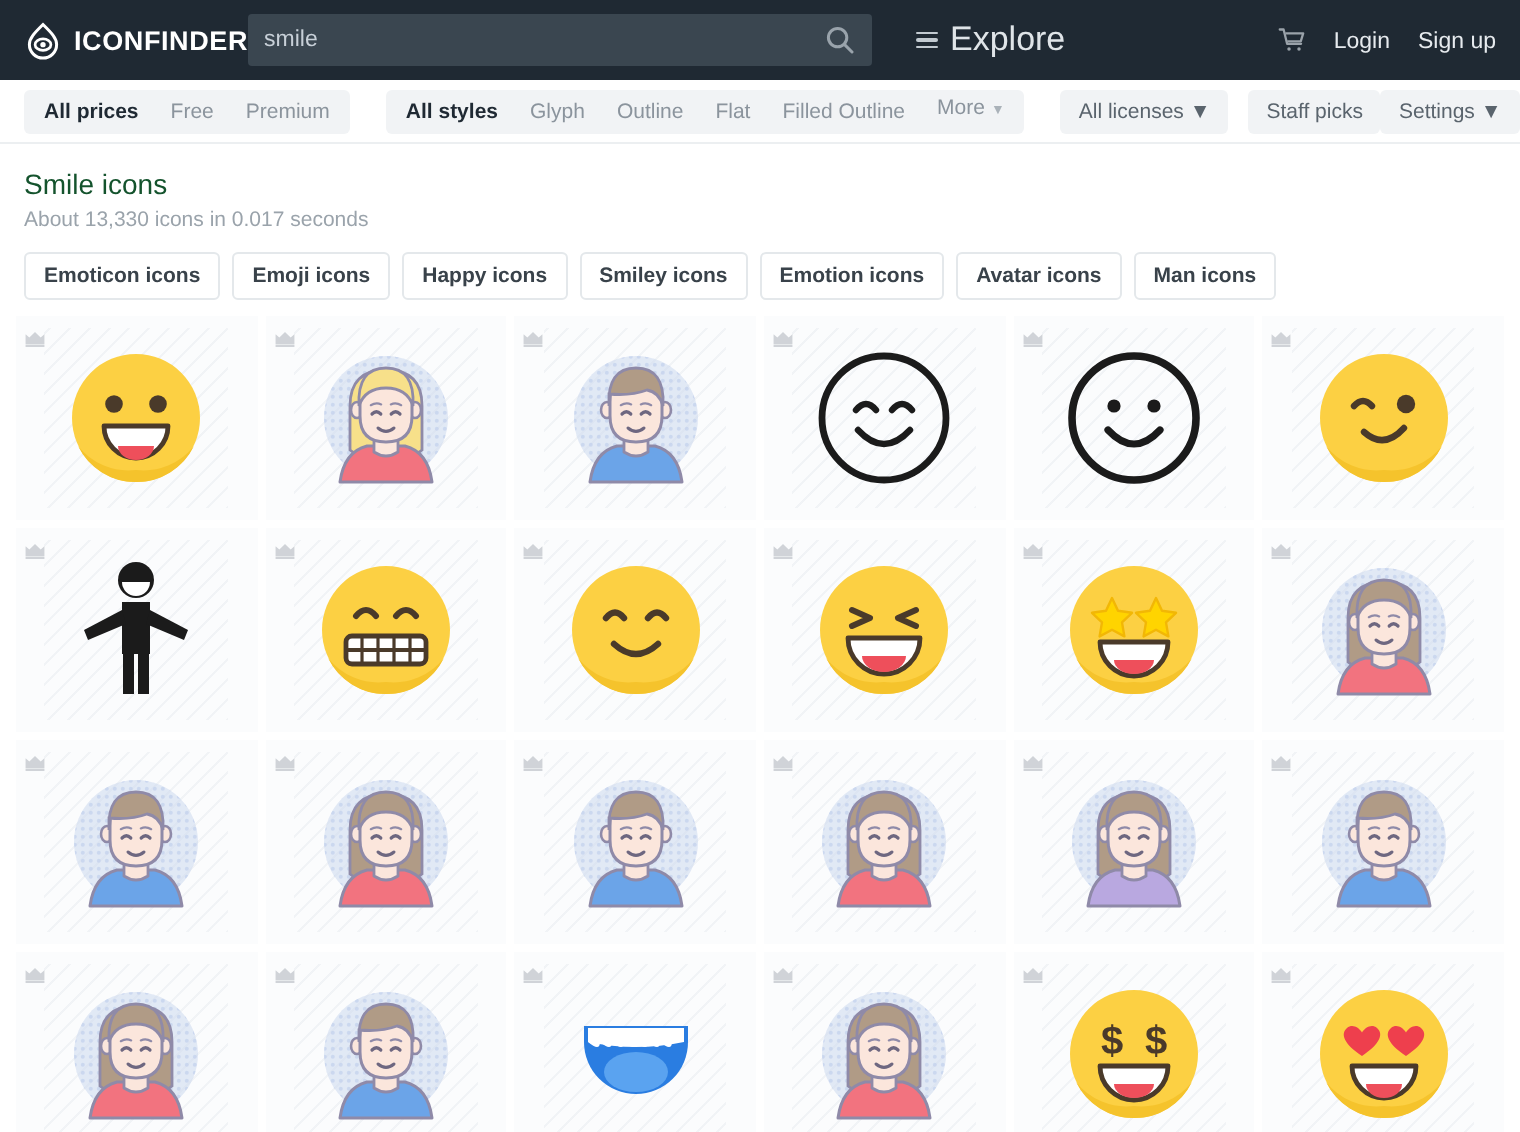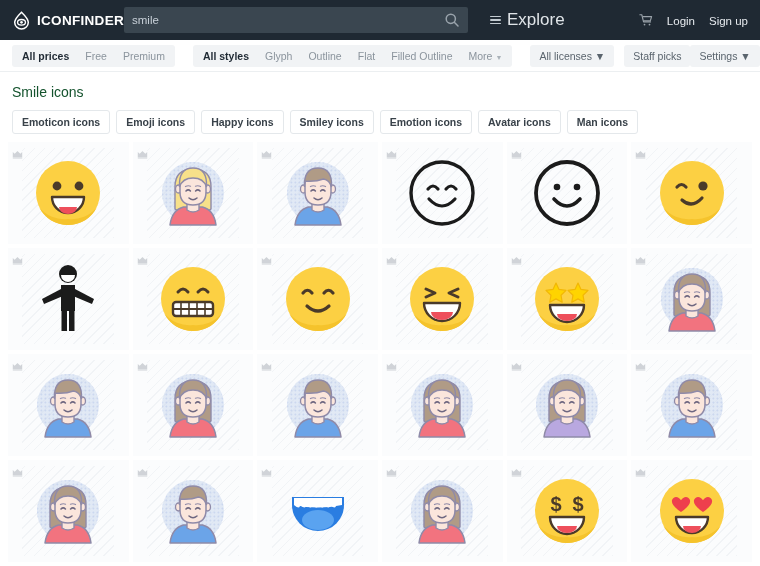--- a/index.html
+++ b/index.html
@@ -18,21 +18,21 @@
     align-items: center;
     padding: 0 12px;
   }
   .logo { display: flex; align-items: center; gap: 6px; width: 108px; }
   .logo-mark { width: 19px; height: 19px; flex: none; }
   .logo-text {
     color: #ffffff; font-size: 13.5px; font-weight: bold;
     letter-spacing: .3px; white-space: nowrap;
   }
   .search-wrap {
-    flex: none; width: 344px; height: 26px; margin-left: 4px;
+    flex: none; width: 312px; height: 26px; margin-left: 4px;
     background: #3a4650; border-radius: 2px;
     display: flex; align-items: center; padding: 0 8px;
   }
   .search-input {
     flex: 1; background: transparent; border: none; outline: none;
     color: #c8d0d8; font-size: 11.5px; font-family: inherit;
   }
   .search-input::placeholder { color: #8a949e; }
   .search-btn { width: 16px; height: 16px; flex: none; opacity: .75; cursor: pointer; }
   .explore {
@@ -47,21 +47,21 @@
   .cart-icon { width: 14px; height: 14px; opacity: .75; cursor: pointer; }
   .hlink { color: #e6eaee; font-size: 11.5px; cursor: pointer; white-space: nowrap; }
 
   
   .filterbar {
     height: 32px; background: #ffffff;
     display: flex; align-items: center; gap: 0;
     padding: 0 12px; border-bottom: 1px solid #eceff1;
   }
   .fgroup {
-    display: flex; align-items: flex-start; background: #f1f3f5;
+    display: flex; align-items: flex-end; background: #f1f3f5;
     border-radius: 3px; height: 22px; padding: 0 2px;
   }
   .fitem {
     font-size: 10.5px; color: #8b949d; padding: 0 8px;
     line-height: 22px; cursor: pointer; white-space: nowrap;
   }
   .fitem.active { color: #1f2933; font-weight: bold; }
   .fitem .caret { font-size: 7px; margin-left: 3px; color: #aab2b9; }
   .fgap { width: 18px; flex: none; }
   .fgap.sm { width: 10px; }
@@ -197,20 +197,21 @@
   <span class="spacer"></span>
 
   <span class="fchip"><span>Settings</span><span class="caret"> ▼</span></span>
 
   <span class="fgap sm"></span>
 
 </div>
 
 <div class="titleblock">
   <div class="page-title">Smile icons</div>
+  <div class="page-sub">About 13,330 icons in 0.017 seconds</div>
 </div>
 
 <div class="chiprow">
   <span class="catchip">Emoticon icons</span>
   <span class="catchip">Emoji icons</span>
   <span class="catchip">Happy icons</span>
   <span class="catchip">Smiley icons</span>
   <span class="catchip">Emotion icons</span>
   <span class="catchip">Avatar icons</span>
   <span class="catchip">Man icons</span>

